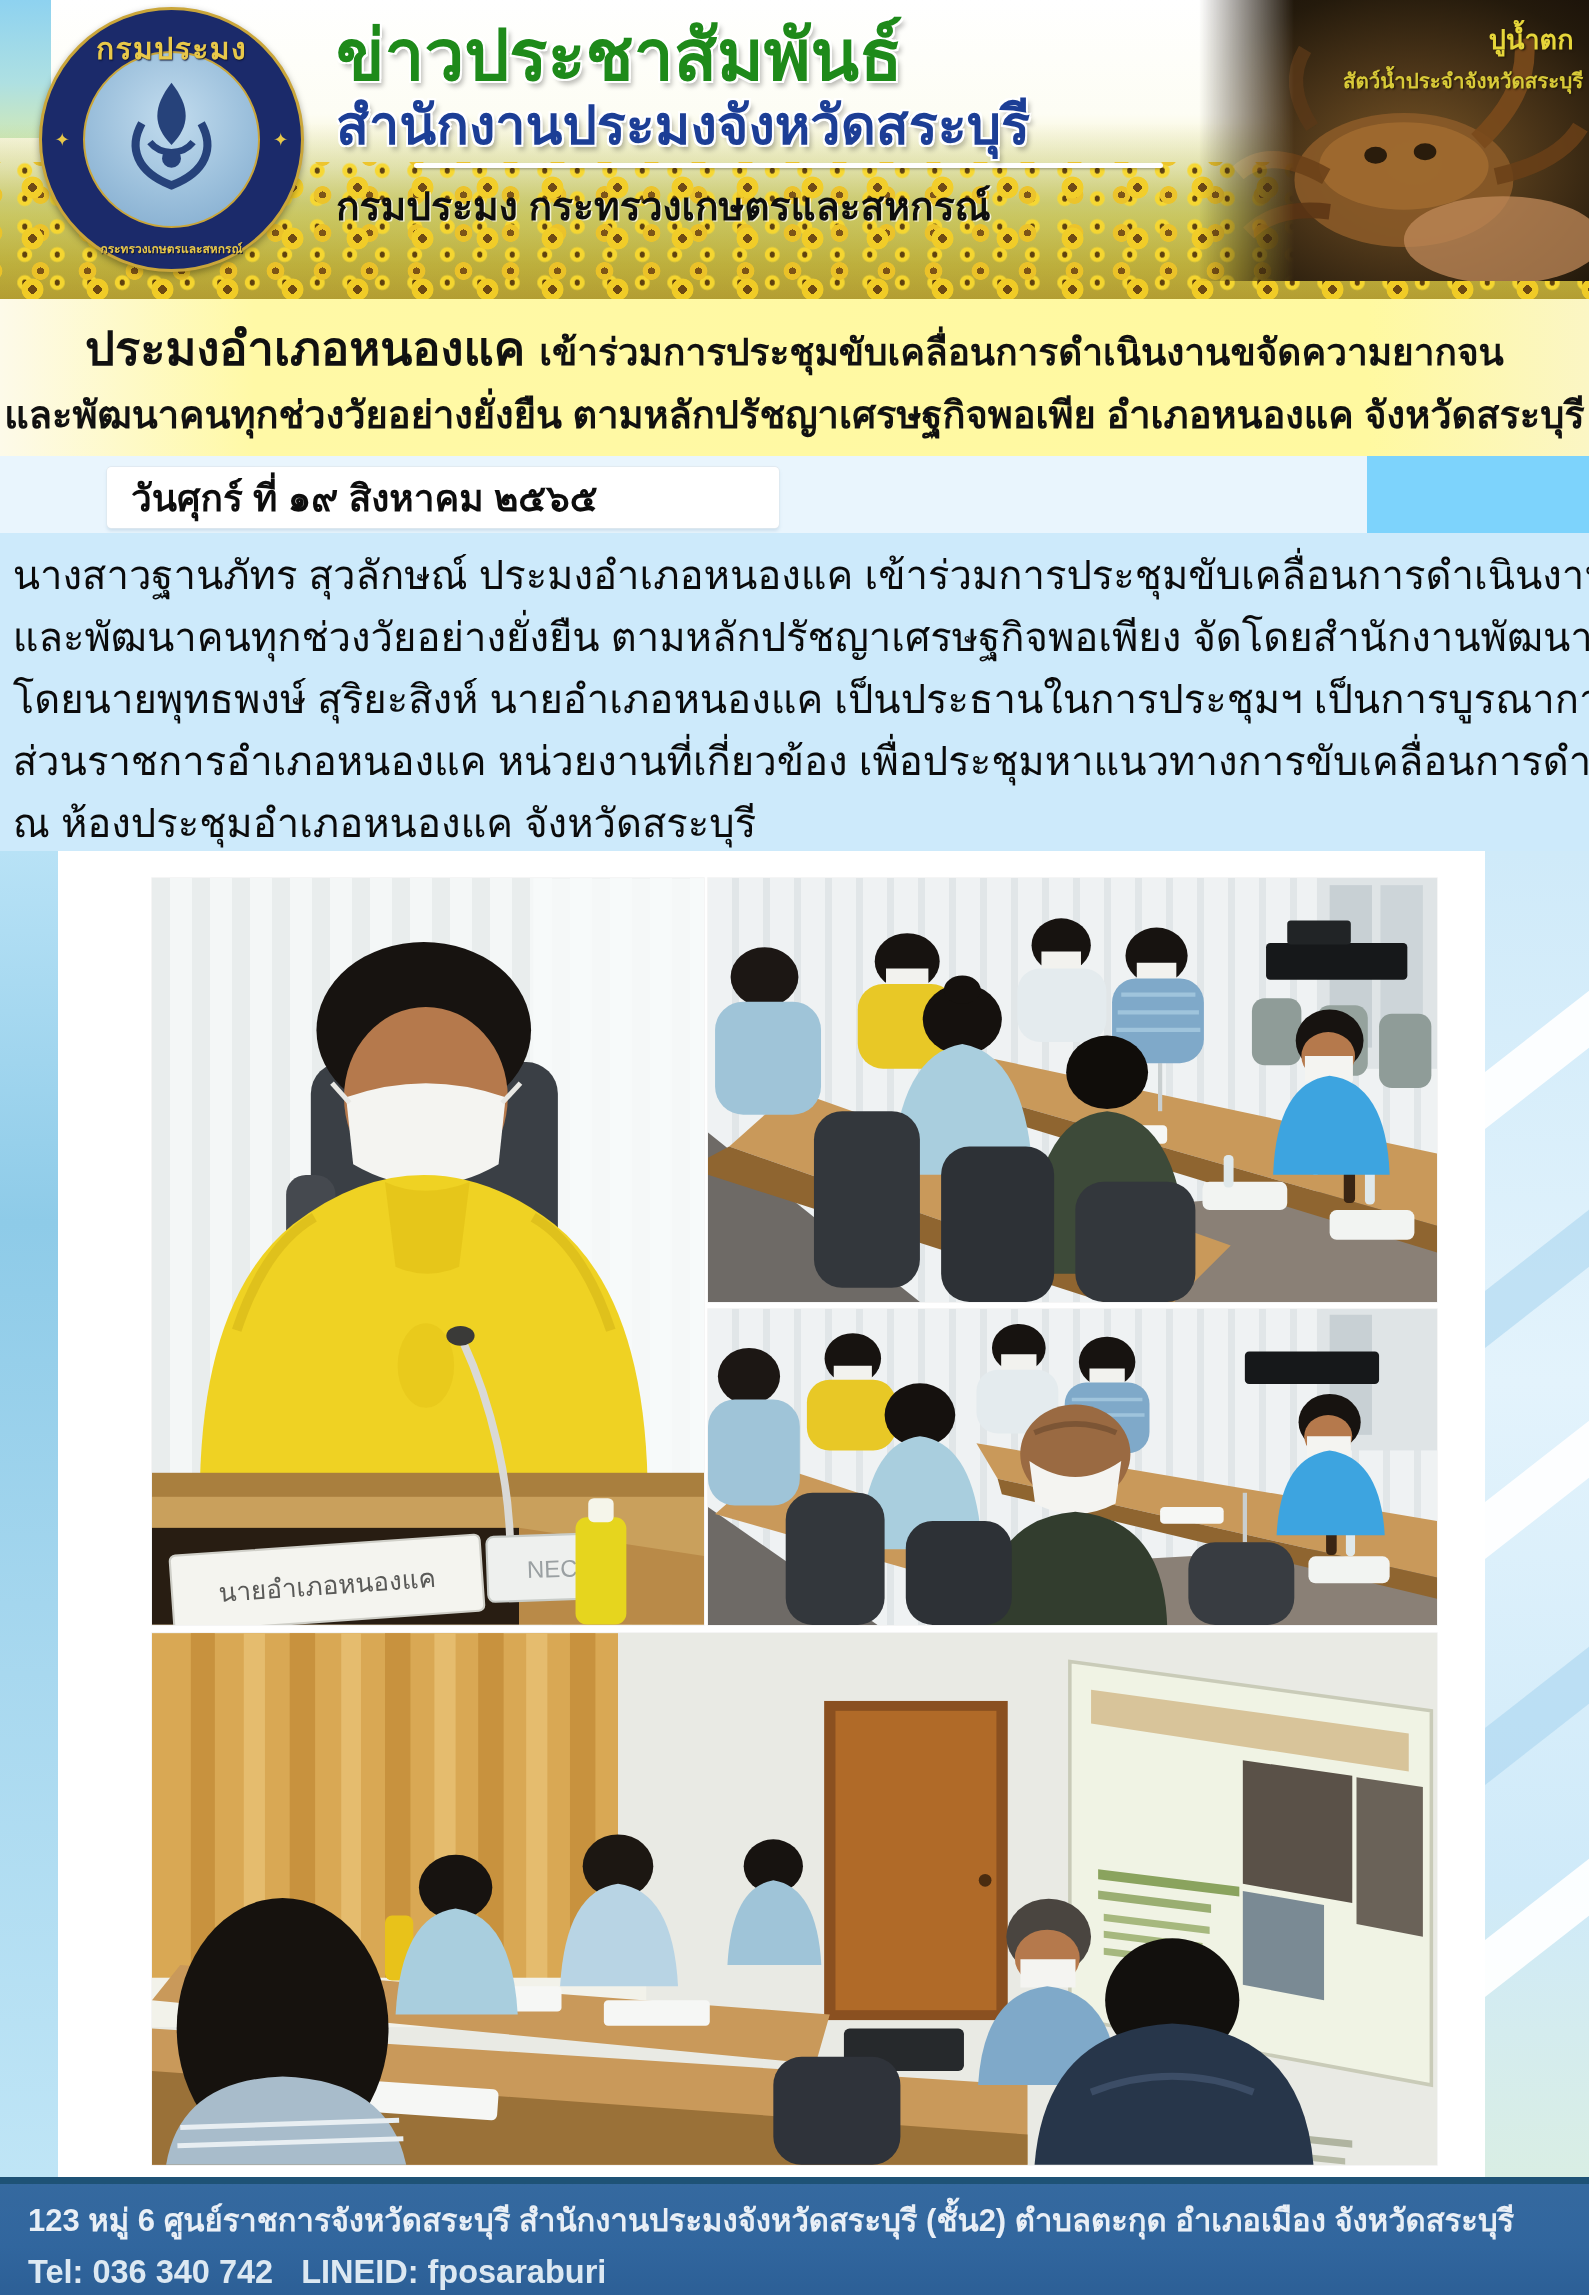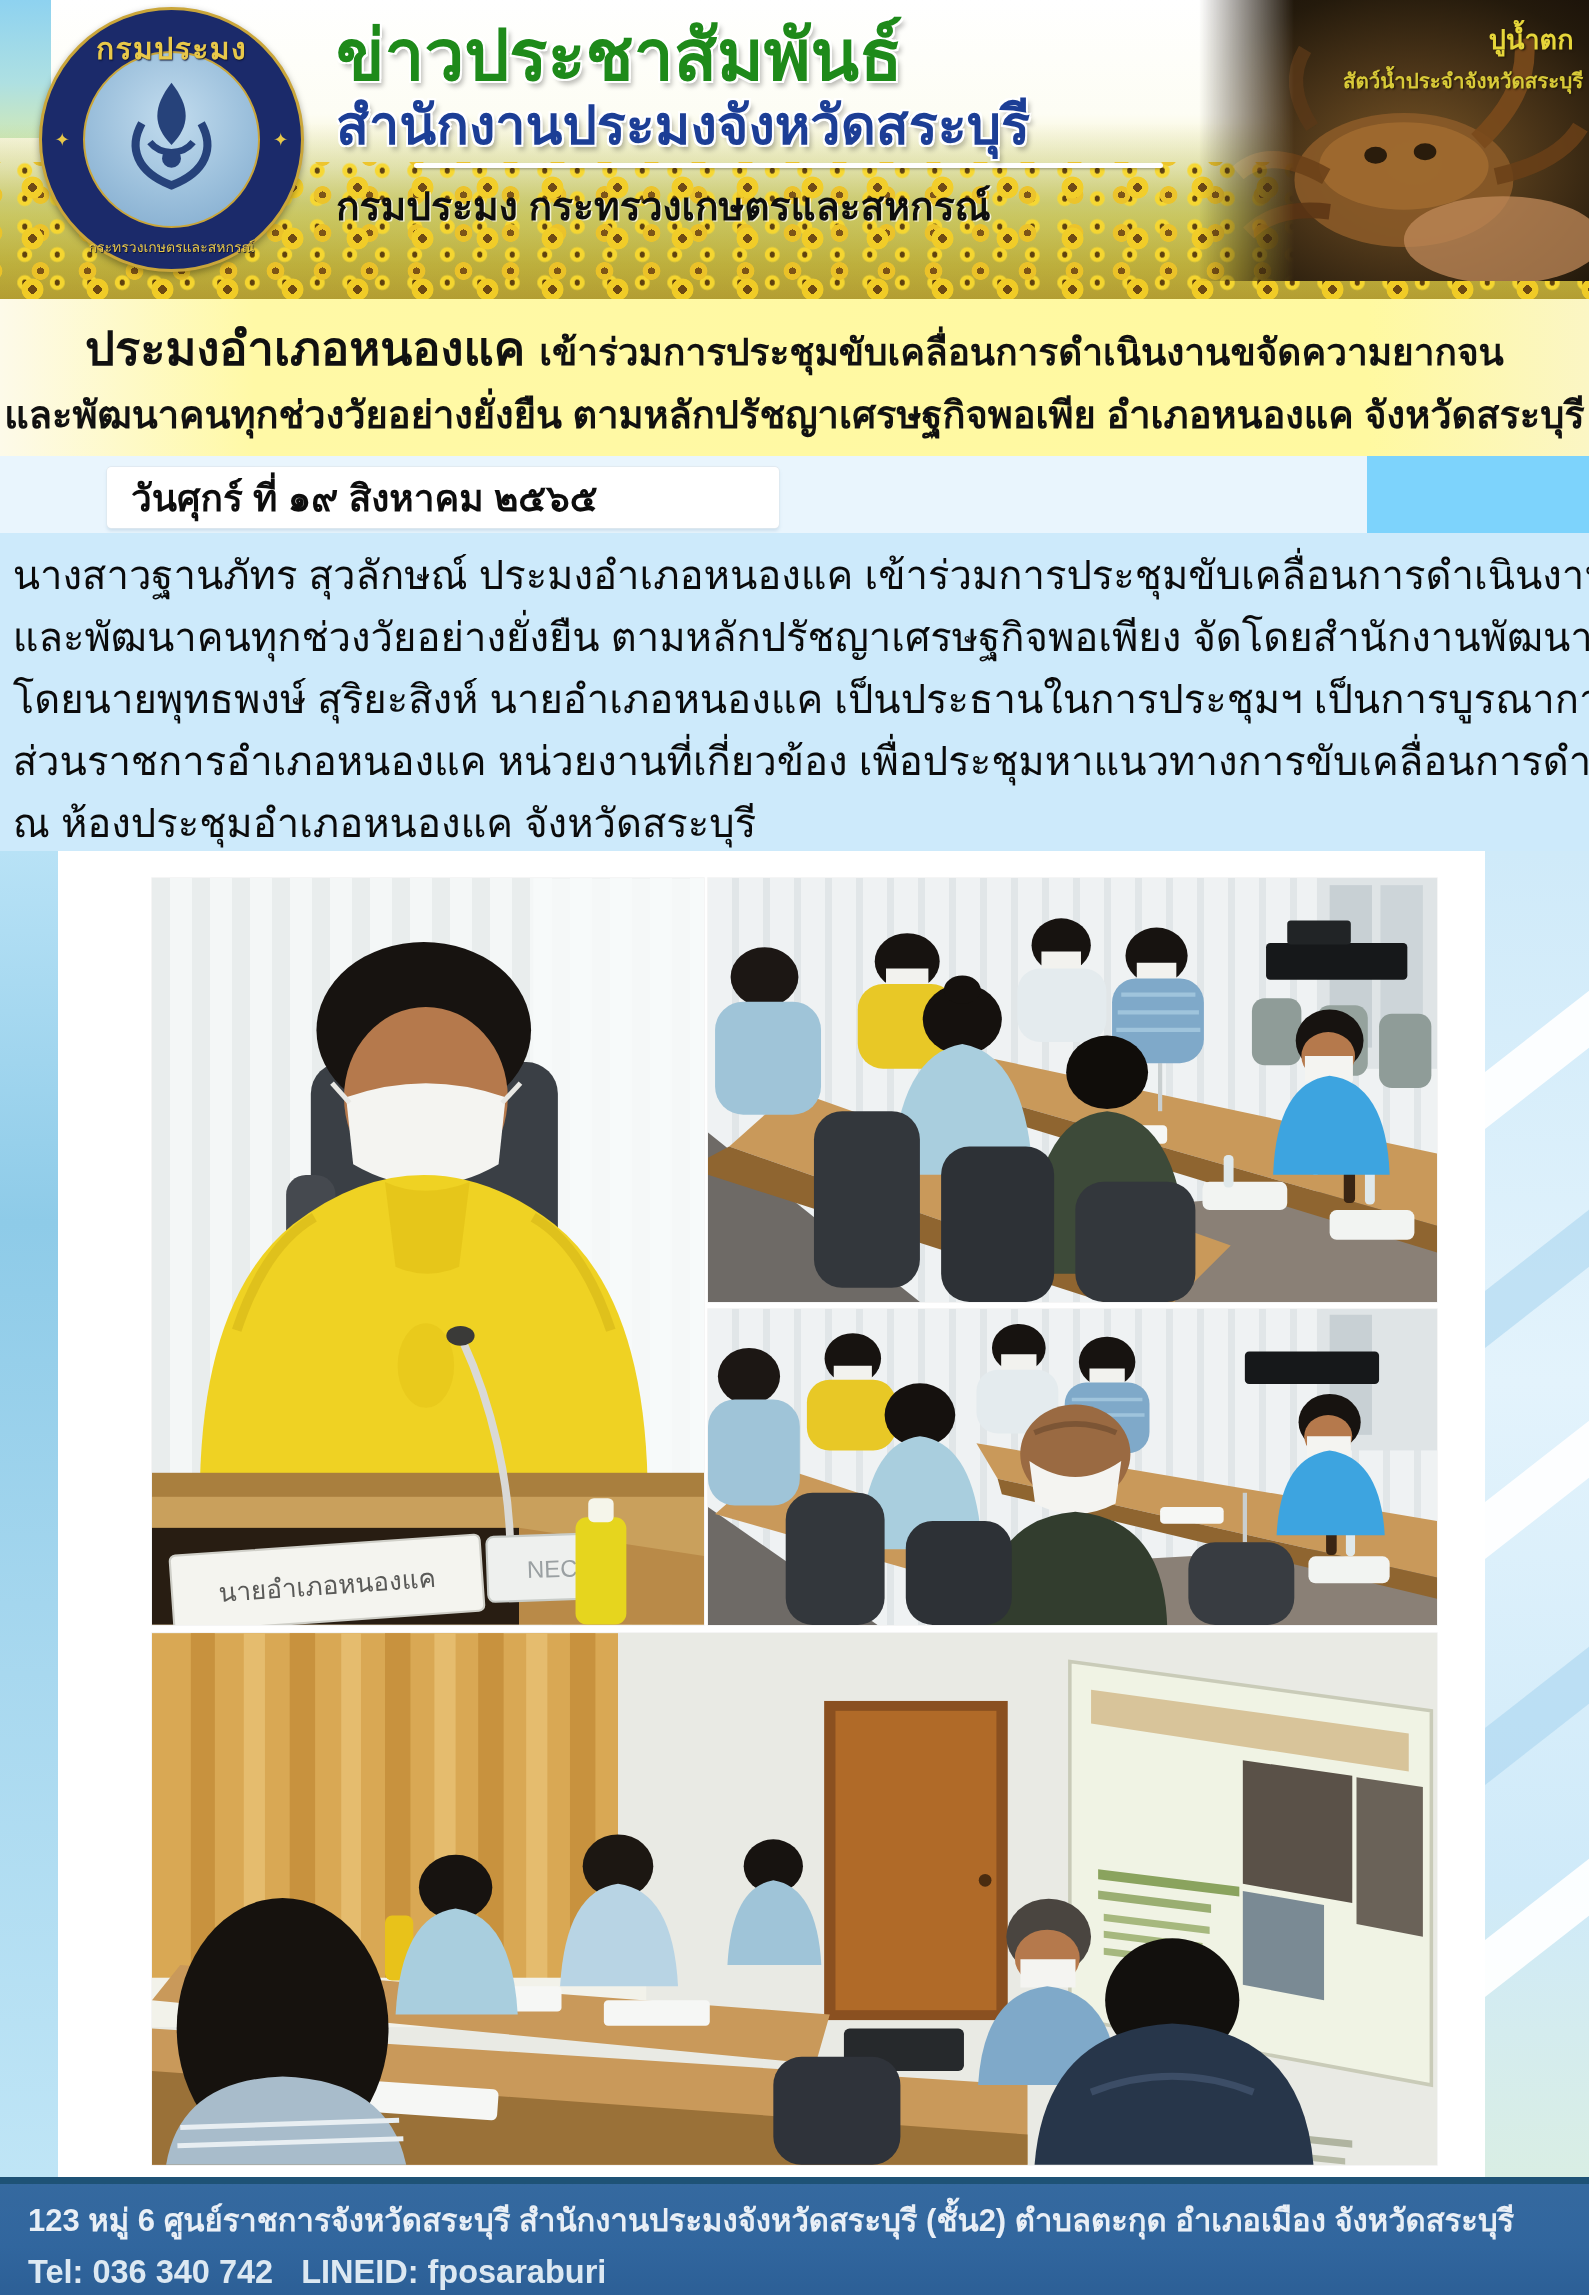--- a/index.html
+++ b/index.html
@@ -22,21 +22,21 @@
     background-size:65px 51px,47px 38px,32.5px 28px;
     background-position:0 0,17px 14px,8.5px 22.6px;}
   .logo{position:absolute;left:39px;top:7px;width:265px;height:265px;}
   .logo-ring{position:absolute;inset:0;border-radius:50%;background:#1b2a6a;border:3.5px solid #caa63a;box-sizing:border-box;
     box-shadow:0 2.8px 7px rgba(0,0,0,.35);}
   .logo-inner{position:absolute;left:44px;top:44px;width:177px;height:177px;border-radius:50%;
     background:radial-gradient(circle at 50% 38%,#c2dcee 0%,#9cc0dc 55%,#7ea8cc 100%);border:2.8px solid #caa63a;box-sizing:border-box;}
   .logo-ring-top{position:absolute;top:18.4px;left:0;width:100%;text-align:center;
     font-size:30px;font-weight:bold;color:#e8c84a;letter-spacing:1.4px;text-shadow:0.7px 1.4px 1.4px #0a1030;}
   .logo-ring-bottom{position:absolute;bottom:14px;left:0;width:100%;text-align:center;
-    font-size:14px;font-weight:normal;color:#e8c84a;text-shadow:0.7px 0.7px 0.7px #0a1030;}
+    font-size:12px;font-weight:bold;color:#e8c84a;text-shadow:0.7px 0.7px 0.7px #0a1030;}
   .logo-star{position:absolute;top:46%;font-size:18.4px;color:#e8c84a;}
   .logo-emblem{position:absolute;left:65px;top:65px;width:135px;height:135px;}
   .banner-text{position:absolute;left:336px;top:15.5px;width:904px;text-align:left;}
   .banner-line-green{font-size:71px;font-weight:800;color:#1e8a1a;line-height:1.12;
     text-shadow:2.1px 2.1px 0 #fff,-2.1px -2.1px 0 #fff,2.1px -2.1px 0 #fff,-2.1px 2.1px 0 #fff,3.5px 5px 5.7px rgba(0,0,0,.28);}
   .banner-line-blue{font-size:54px;font-weight:800;color:#1c3e96;line-height:1.1;margin-top:1.4px;
     text-shadow:2.1px 2.1px 0 #fff,-2.1px -2.1px 0 #fff,2.1px -2.1px 0 #fff,-2.1px 2.1px 0 #fff,3.5px 5px 5.7px rgba(0,0,0,.28);}
   .banner-divider{width:749px;height:5px;background:#ffffff;border-radius:2.8px;margin:7px auto 7px auto;
     box-shadow:0 1.4px 2.1px rgba(0,0,0,.25);}
   .banner-line-black{font-size:39px;font-weight:700;color:#0e0e0e;text-shadow:1.4px 1.4px 0 rgba(255,255,255,.75);}

